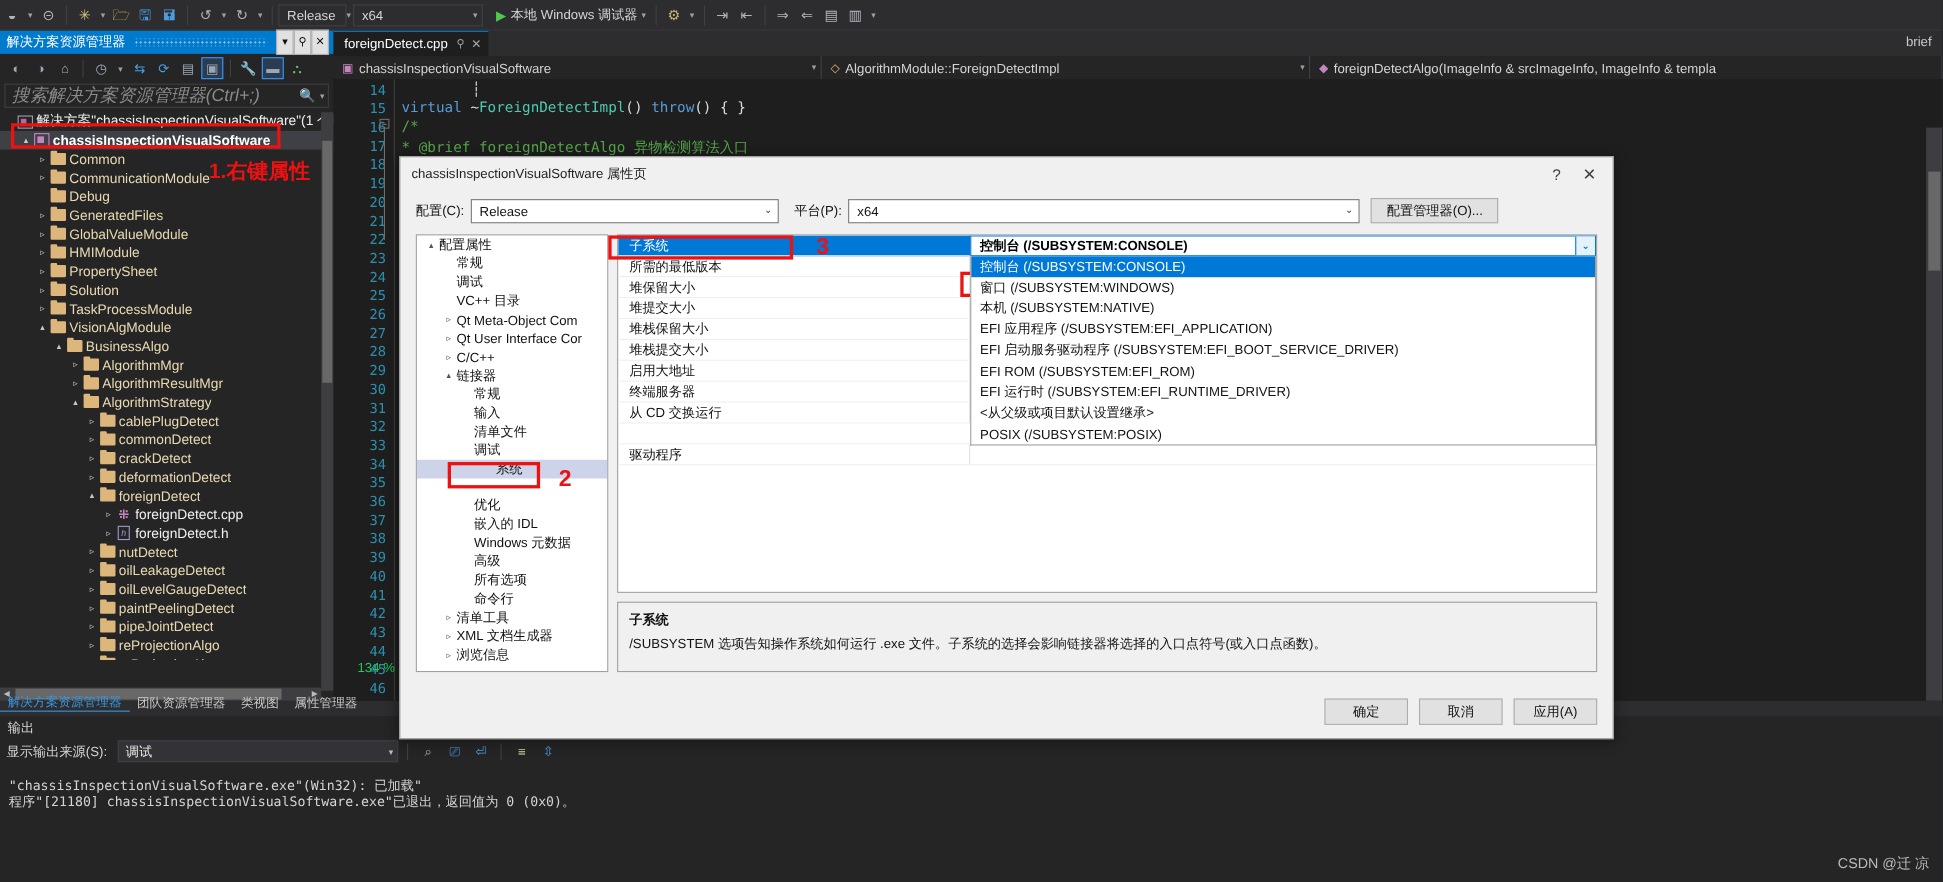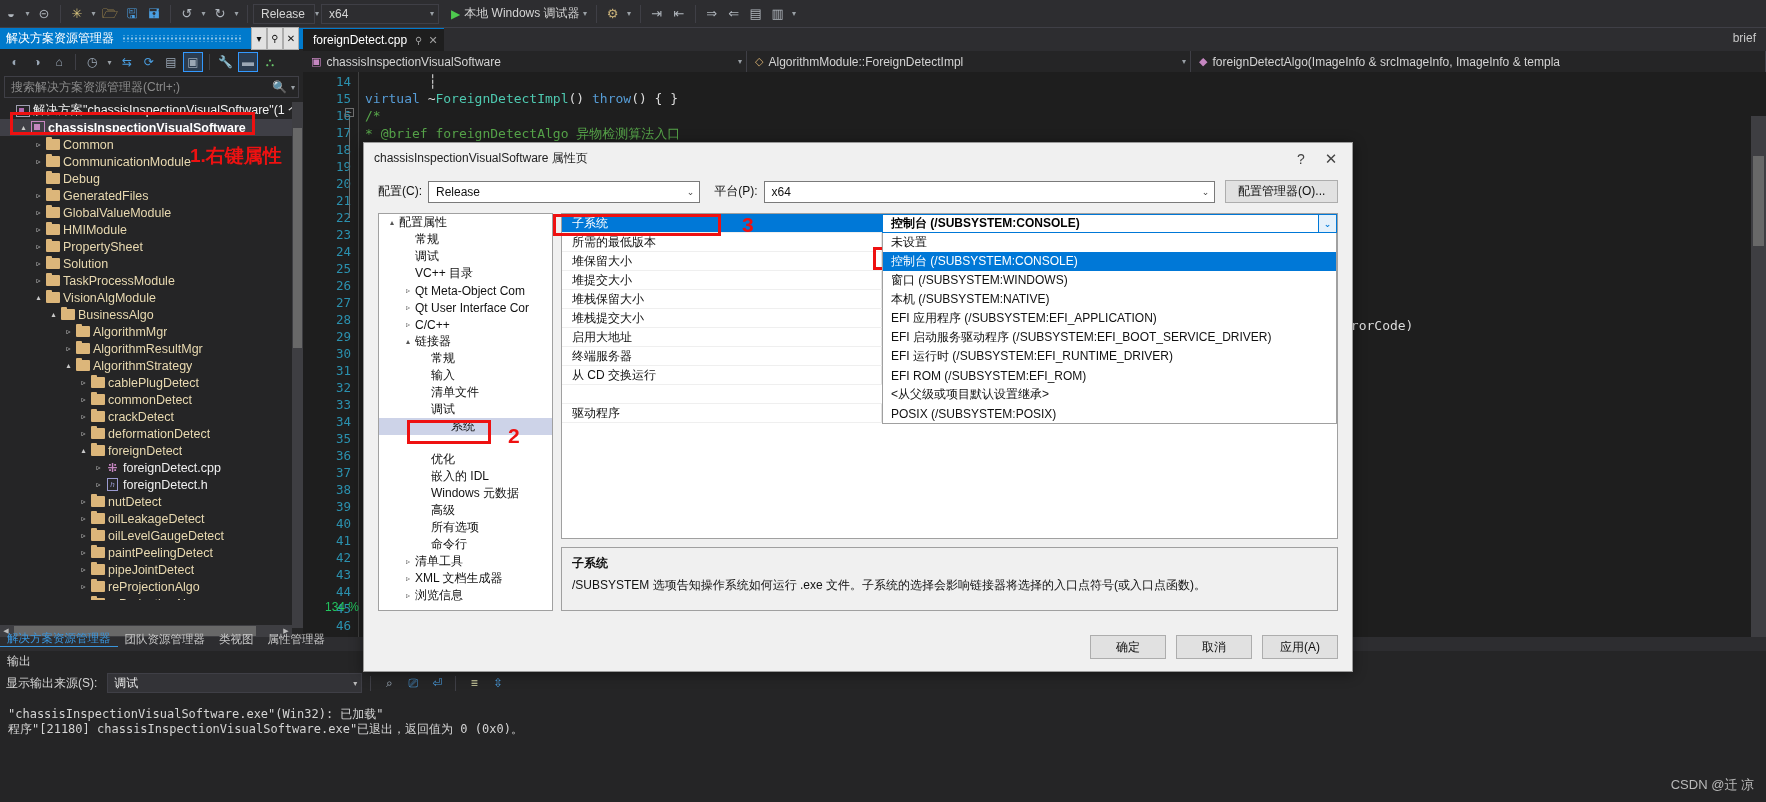--- a/index.html
+++ b/index.html
@@ -51,21 +51,21 @@
   .se-tb-ico { width: 20px; height: 20px; display:flex;align-items:center;justify-content:center;
     color:#9aa7b5; font-size: 12px; }
   .se-tb-ico.active { border: 1px solid #3399ff; background: #2b3c50; }
   .se-tb-ico.blue { color: #4a9ee0; }
   .se-tb-ico.green { color: #6ac46a; }
   .se-tb-sep { width:1px;height:16px;background:#3f3f46;margin:0 4px; }
   .se-search {
     height: 22px; margin: 1px 4px 2px 4px; border: 1px solid #3f3f46; background: #252526;
     display: flex; align-items: center; padding: 0 3px 0 6px;
   }
-  .se-search .ph { flex: 1; color: #8a8a8a; font-size: 12px; }
+  .se-search .ph { flex: 1; color: #8a8a8a; font-size: 16px; font-style: italic; }
   .se-search .mag { color: #b9c0c7; font-size: 12px; }
   .se-search .ar { color: #9aa0a6; font-size: 8px; margin-left: 4px; }
 
   .se-tree { position: relative; height: 500px; overflow: hidden; padding-top: 2px; }
   .trow { height: 17px; display: flex; align-items: center; font-size: 12.5px; color: #e8d9b0; white-space: nowrap; }
   .trow .exp { width: 13px; text-align: center; color: #c9c9c9; font-size: 8px; flex: none; }
   .trow .ico { width: 15px; margin-right: 3px; flex: none; display:flex;align-items:center;justify-content:center; }
   .trow.sel { background: #3f3f46; }
   .trow .lbl { overflow: hidden; }
   .trow.solution .lbl { color: #f0f0f0; }
@@ -144,21 +144,21 @@
       color: #9aa7b5; font-size: 12px; }
   .out-ico.y { color: #dcdcaa; }
   .out-ico.b { color: #4a9ee0; }
   .out-sep { width: 1px; height: 15px; background: #3f3f46; margin: 0 4px; }
   .out-text { position: absolute; left: 8px; top: 56px; font-family: "DejaVu Sans Mono", monospace;
       font-size: 12px; color: #d4d4d4; line-height: 15px; }
   .csdn { position: absolute; right: 12px; bottom: 8px; color: #b9b9b9; font-size: 13px; }
 
   
   .dialog {
-    position: absolute; left: 363px; top: 142px; width: 990px; height: 530px;
+    position: absolute; left: 363px; top: 142px; width: 1104px; height: 530px;
     background: #f0f0f0; border: 1px solid #9a9a9a;
     box-shadow: 0 2px 12px rgba(0,0,0,.45);
     font-family: "Liberation Sans", "DejaVu Sans", sans-serif;
   }
   .dlg-title { height: 31px; display: flex; align-items: center; padding: 0 4px 0 10px; }
   .dlg-title .tx { font-size: 12px; color: #222; }
   .dlg-title .sp { flex: 1; }
   .dlg-title .hb { width: 26px; text-align: center; color: #444; font-size: 14px; }
   .dlg-title .cb { width: 34px; text-align: center; color: #444; font-size: 15px; }
 
@@ -781,28 +781,27 @@
           </div>
           <div class="grow">
             <div class="k">驱动程序</div>
             <div class="v"></div>
           </div>
           <div class="valbox">
             <span>控制台 (/SUBSYSTEM:CONSOLE)</span>
             <span class="ar">⌄</span>
           </div>
           <div class="dropdown">
-            <div class="dopt">未设置</div>
             <div class="dopt sel">控制台 (/SUBSYSTEM:CONSOLE)</div>
             <div class="dopt">窗口 (/SUBSYSTEM:WINDOWS)</div>
             <div class="dopt">本机 (/SUBSYSTEM:NATIVE)</div>
             <div class="dopt">EFI 应用程序 (/SUBSYSTEM:EFI_APPLICATION)</div>
             <div class="dopt">EFI 启动服务驱动程序 (/SUBSYSTEM:EFI_BOOT_SERVICE_DRIVER)</div>
+            <div class="dopt">EFI ROM (/SUBSYSTEM:EFI_ROM)</div>
             <div class="dopt">EFI 运行时 (/SUBSYSTEM:EFI_RUNTIME_DRIVER)</div>
-            <div class="dopt">EFI ROM (/SUBSYSTEM:EFI_ROM)</div>
             <div class="dopt">&lt;从父级或项目默认设置继承&gt;</div>
             <div class="dopt">POSIX (/SUBSYSTEM:POSIX)</div>
           </div>
         </div>
       <div class="desc">
         <div class="h">子系统</div>
         <div class="b">/SUBSYSTEM 选项告知操作系统如何运行 .exe 文件。子系统的选择会影响链接器将选择的入口点符号(或入口点函数)。</div>
       </div>
     </div>
   </div>

